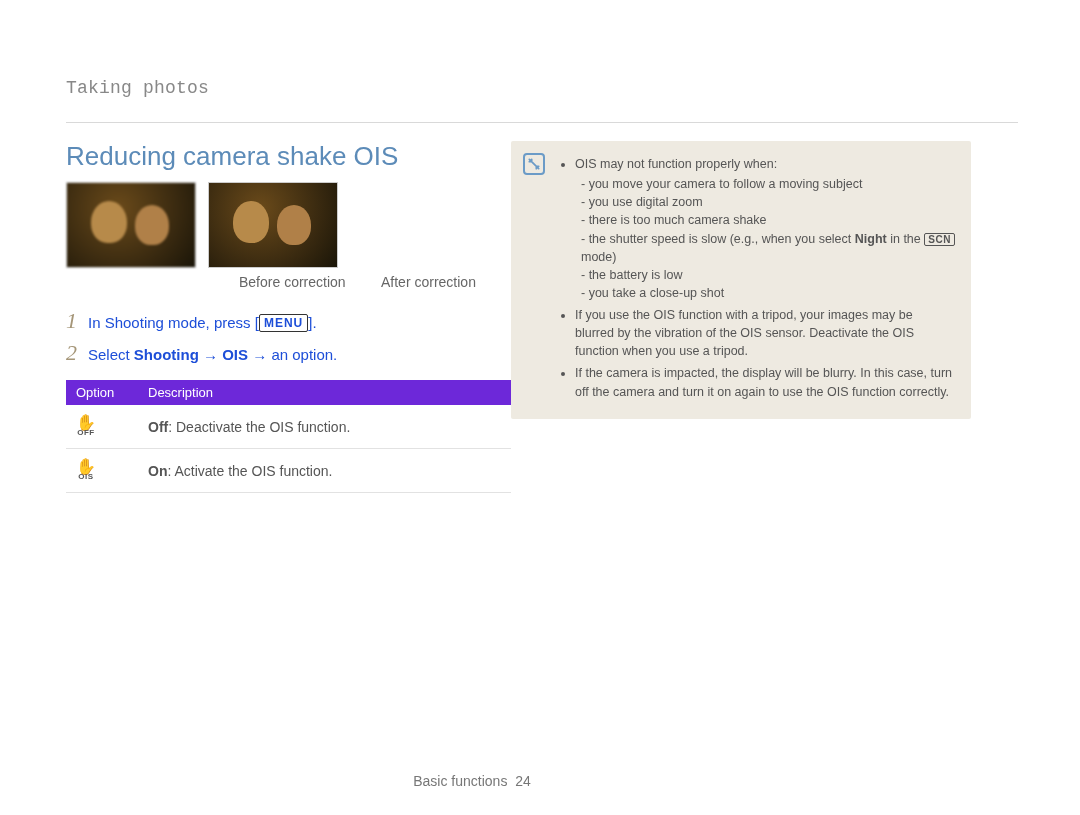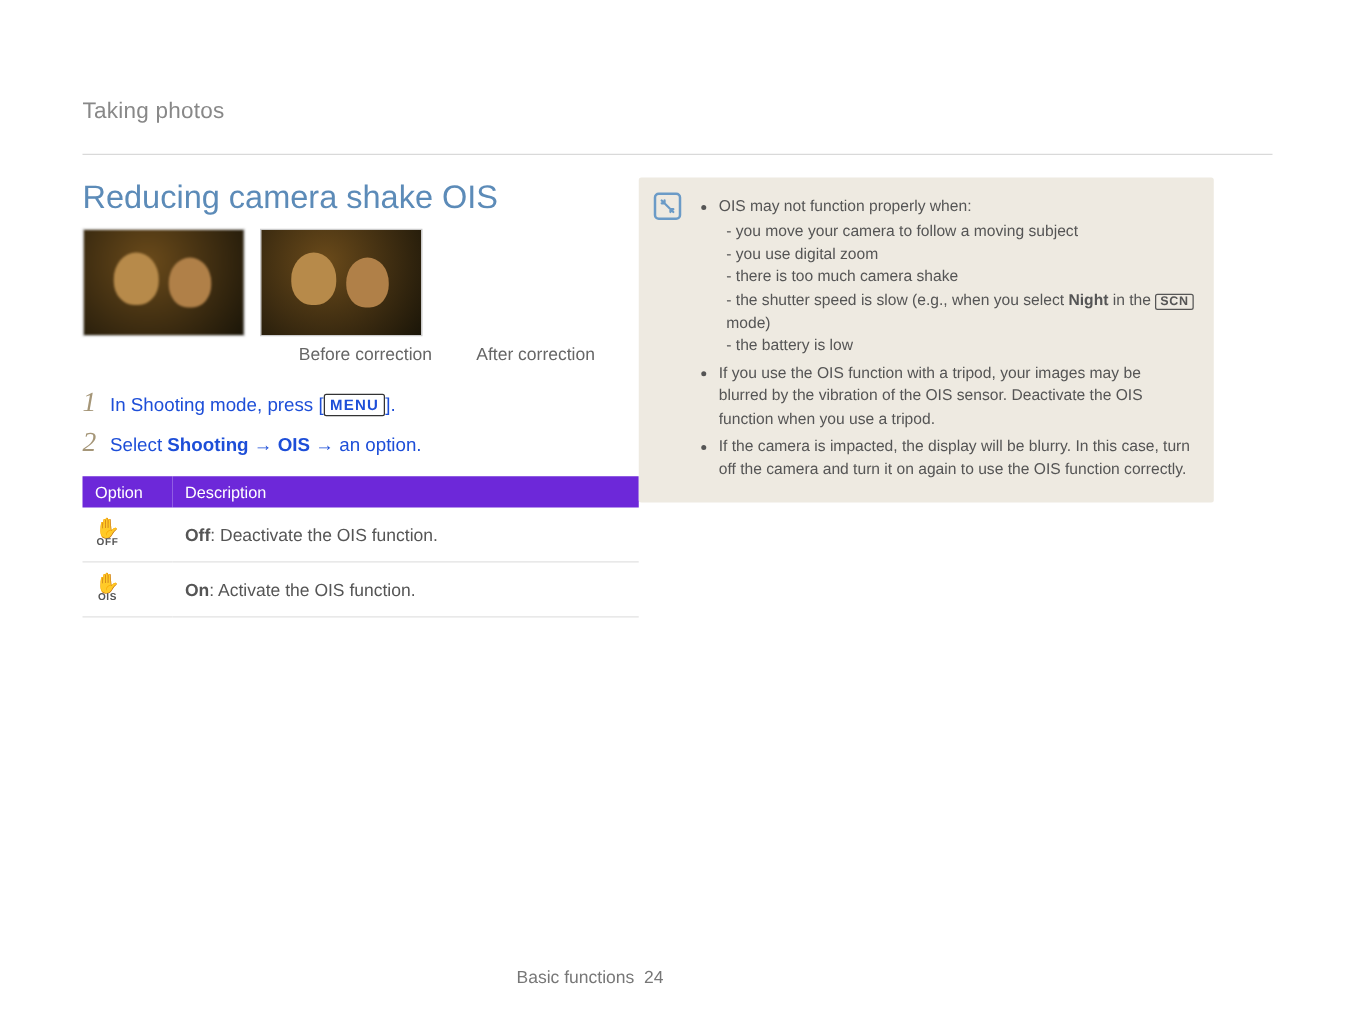--- a/index.html
+++ b/index.html
@@ -1,18 +1,18 @@
 <!DOCTYPE html>
 <html><head>
 <meta charset="utf-8">
 <style>
   * { box-sizing: border-box; margin: 0; padding: 0; }
   html, body { width: 1080px; height: 815px; background: #fff; font-family: Arial, Helvetica, sans-serif; color: #333; }
   .page { width: 1080px; height: 815px; position: relative; padding: 78px 62px 0 66px; }
-  .breadcrumb { font-size: 18px; font-weight: 300; color: #888; letter-spacing: 0.2px; margin-bottom: 24px; }
+  .breadcrumb { font-size: 18px; font-weight: 300; color: #888; letter-spacing: 0.2px; margin-bottom: 24px; font-family: Liberation Mono, monospace; }
   .rule { border: none; border-top: 1px solid #d9d9d9; margin-bottom: 18px; }
   .columns { display: flex; }
   .col-left { width: 445px; }
   .col-right { width: 460px; }
   .heading { font-size: 26px; font-weight: 400; color: #5c8bb8; margin-bottom: 10px; }
   .intro { font-size: 15px; color: #555; margin-bottom: 16px; }
   .imgrow { display: flex; gap: 12px; margin-bottom: 6px; }
   .sample { width: 130px; height: 86px; background: radial-gradient(circle at 40% 30%, #6a4a1a 0%, #3a2a10 60%, #1a1508 100%); border: 1px solid #ccc; position: relative; overflow: hidden; }
   .sample.blur { filter: blur(0.8px); }
   .sample .o1 { position: absolute; width: 36px; height: 42px; top: 18px; left: 24px; background: #b78a4a; border-radius: 50% 50% 45% 45%; }
@@ -124,20 +124,21 @@
           <li>
             <span>OIS may not function properly when:</span>
             <ul class="sub">
               <li>you move your camera to follow a moving subject</li>
               <li>you use digital zoom</li>
               <li>there is too much camera shake</li>
               <li>
                 <span>the shutter speed is slow (e.g., when you select </span><b>Night</b><span> in the </span><span class="scn-key">SCN</span><span> mode)</span>
               </li>
               <li>the battery is low</li>
+              <li>you take a close-up shot</li>
             </ul>
           </li>
           <li>If you use the OIS function with a tripod, your images may be blurred by the vibration of the OIS sensor. Deactivate the OIS function when you use a tripod.</li>
           <li>If the camera is impacted, the display will be blurry. In this case, turn off the camera and turn it on again to use the OIS function correctly.</li>
         </ul>
       </div>
     </div>
 
   </div>
 

